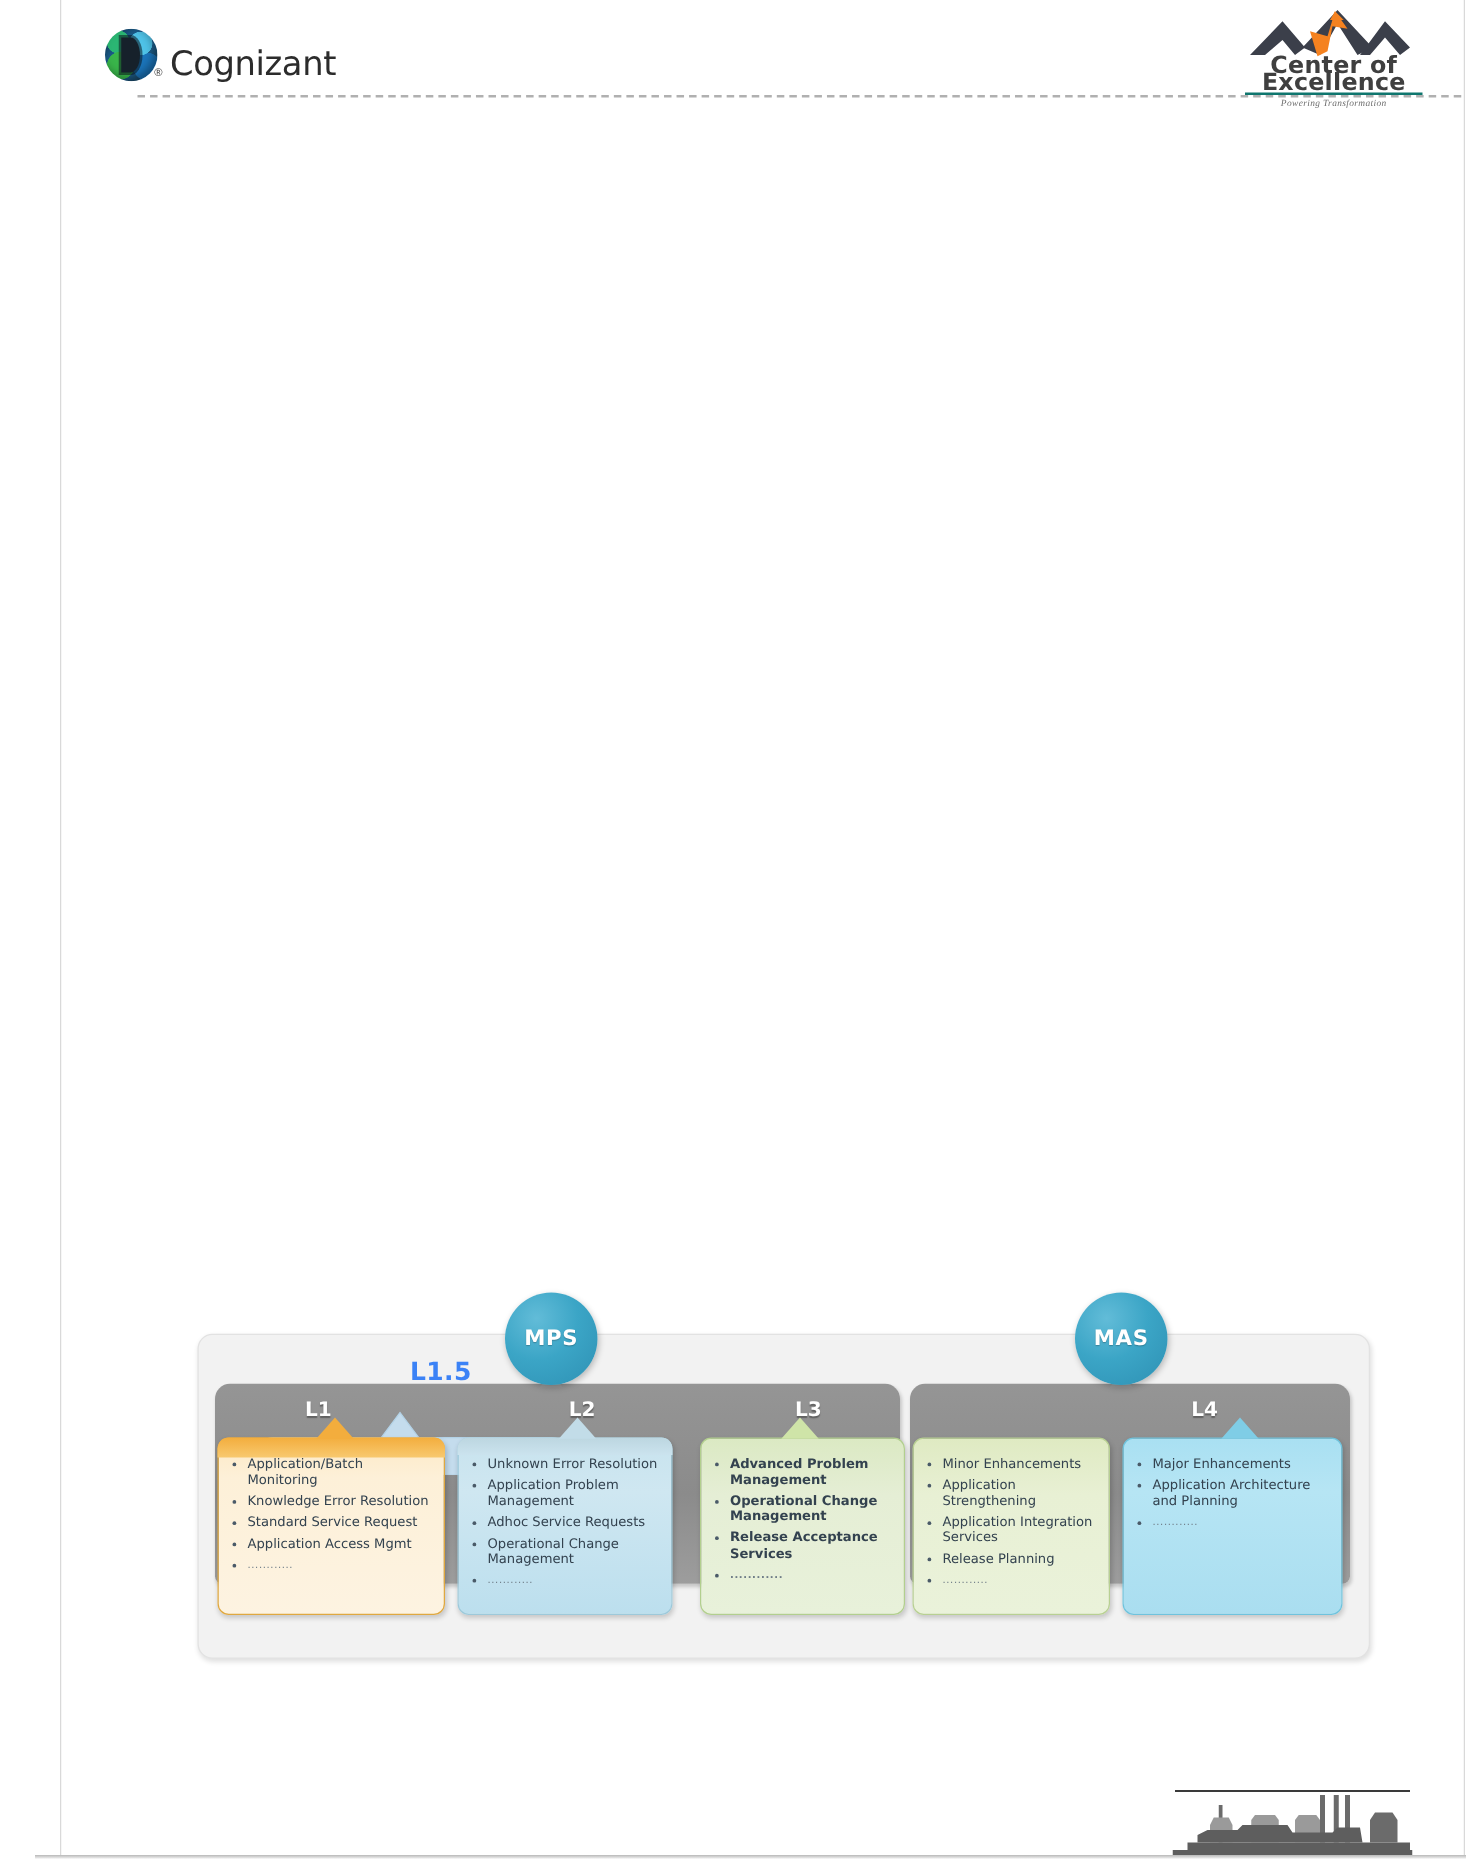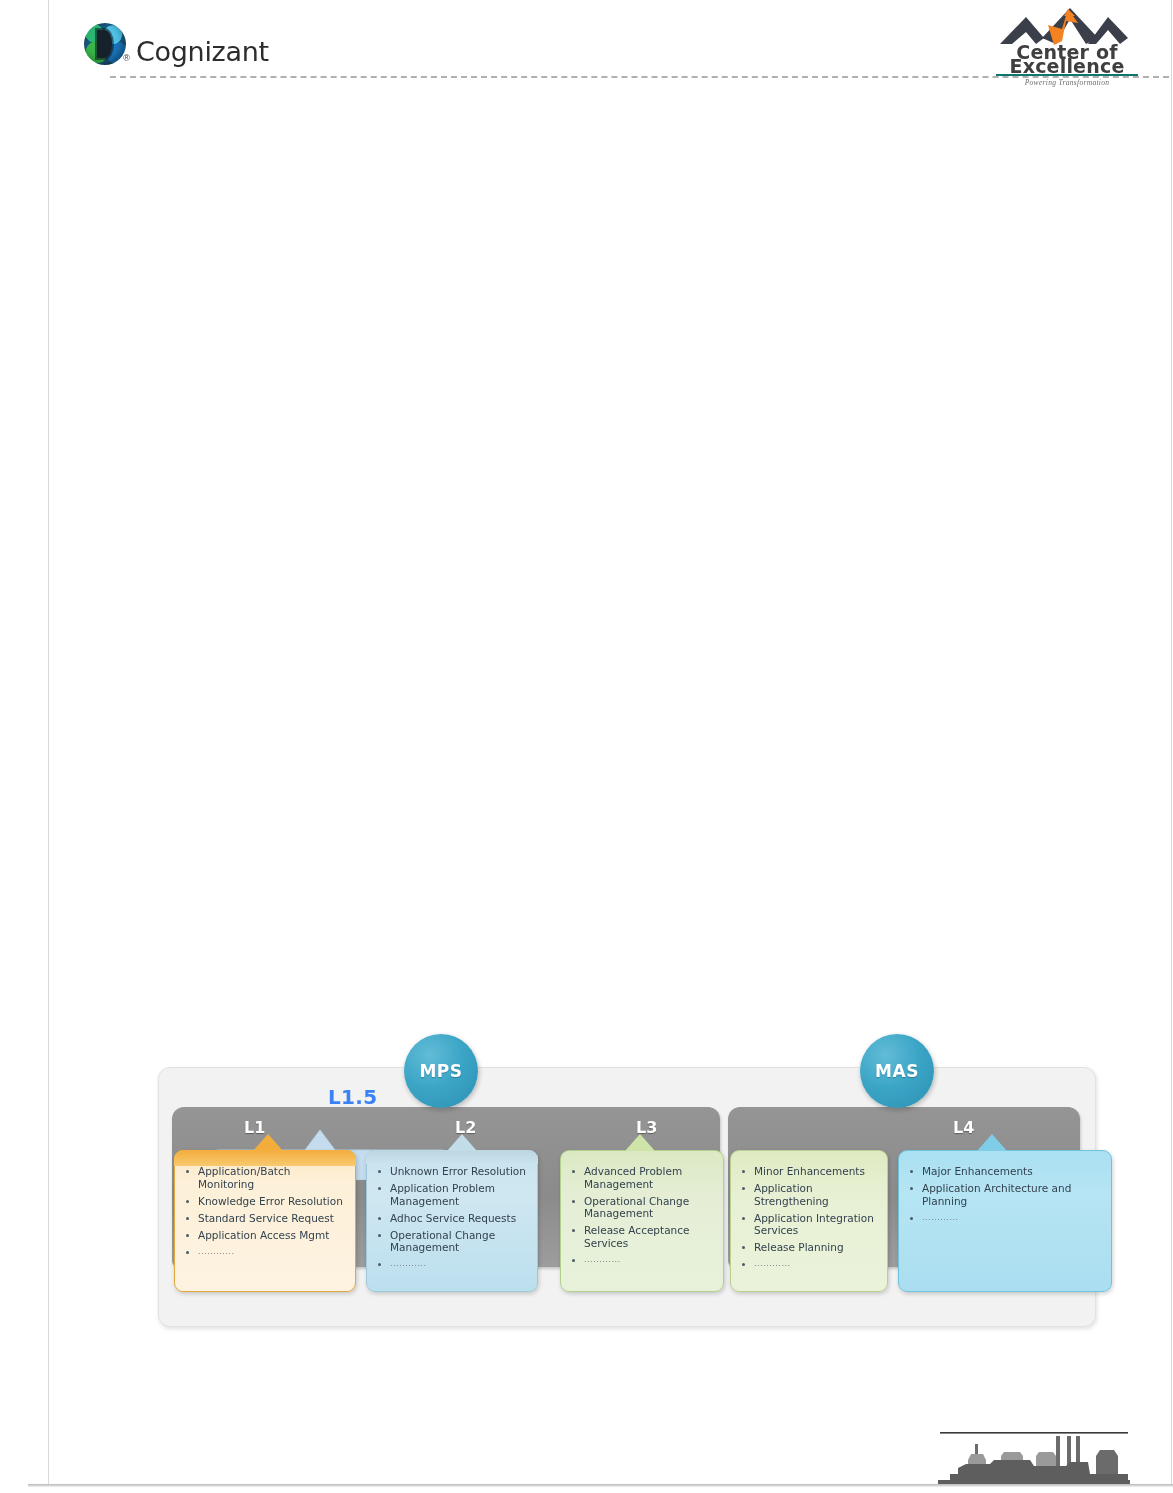--- a/index.html
+++ b/index.html
@@ -303,31 +303,32 @@
     height: 14px;
     border-radius: 9px 9px 0 0;
     background: linear-gradient(to bottom, #bcd6e0, #cbe3ee);
   }
   .tip-l2 { left: 80px; border-bottom: 17px solid #c2dce8; }
 
   .card-l3 {
     left: 402px; width: 164px;
     background: linear-gradient(to bottom, #dbe9c3 0%, #e5eed5 32%, #e8f1da 100%);
     border: 1px solid #b2cf8e;
+    font-weight: bold;
   }
   .tip-l3 { left: 64px; border-bottom: 17px solid #cfe4a8; }
 
   .card-l4a {
     left: 572px; width: 158px;
     background: linear-gradient(to bottom, #dfeac2 0%, #e8f0d4 32%, #eaf2da 100%);
     border: 1px solid #b8d092;
   }
 
   .card-l4b {
-    left: 740px; width: 214px;
+    left: 740px; width: 176px;
     background: linear-gradient(to bottom, #a9e0f2 0%, #b6e5f4 30%, #aadef0 100%);
     border: 1px solid #6fc3dd;
   }
   .tip-l4b { left: 78px; border-bottom: 17px solid #7fcde6; }
 
   
   .skyline {
     position: absolute;
     left: 938px;
     top: 1402px;

